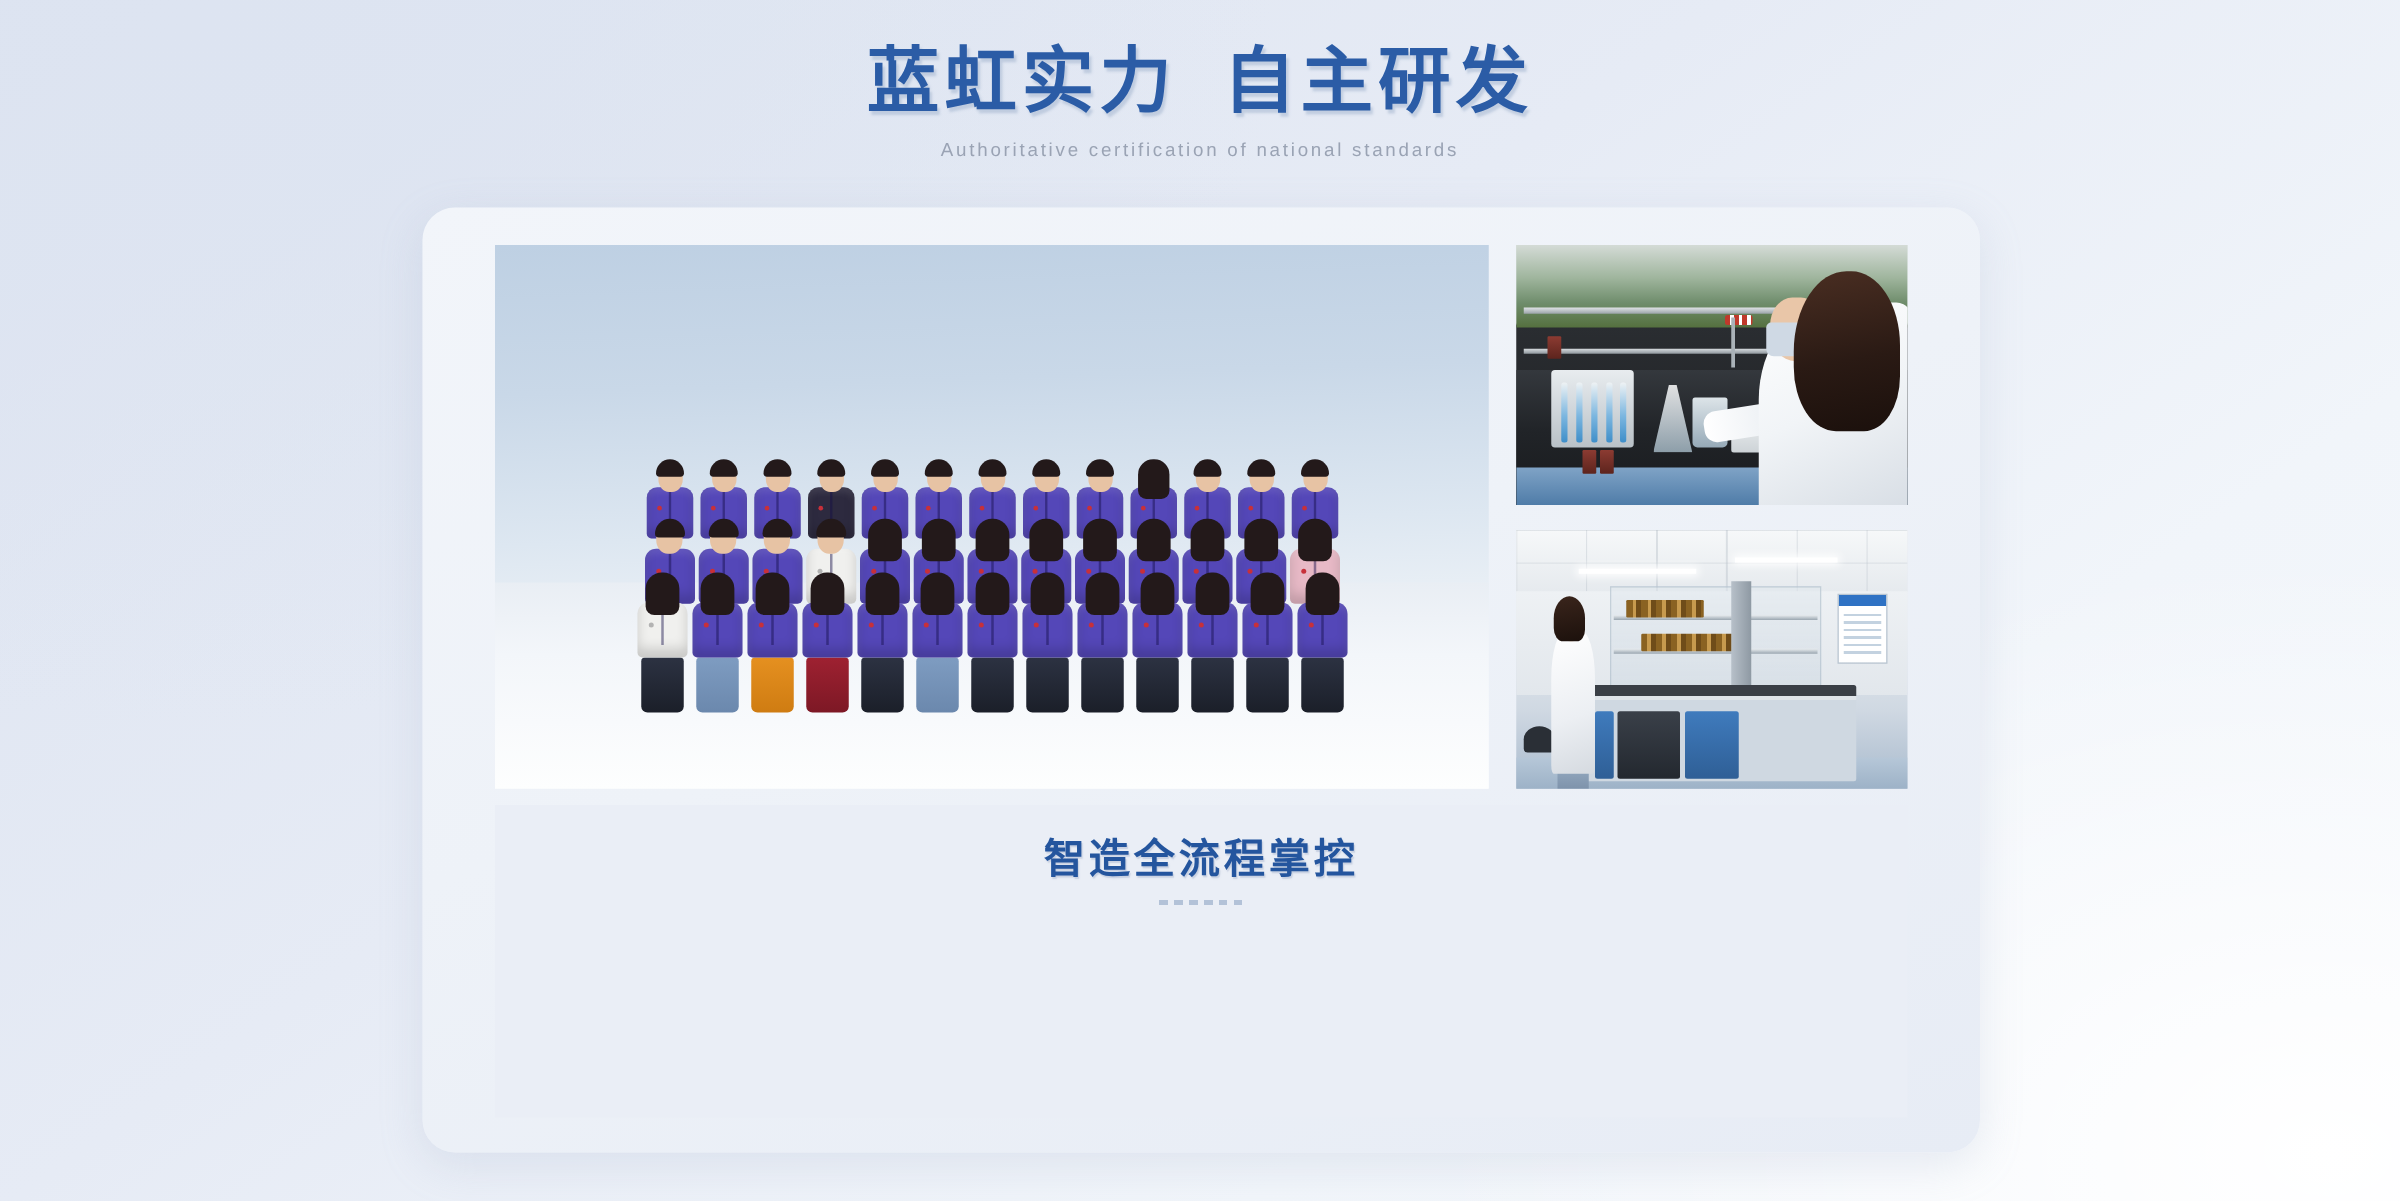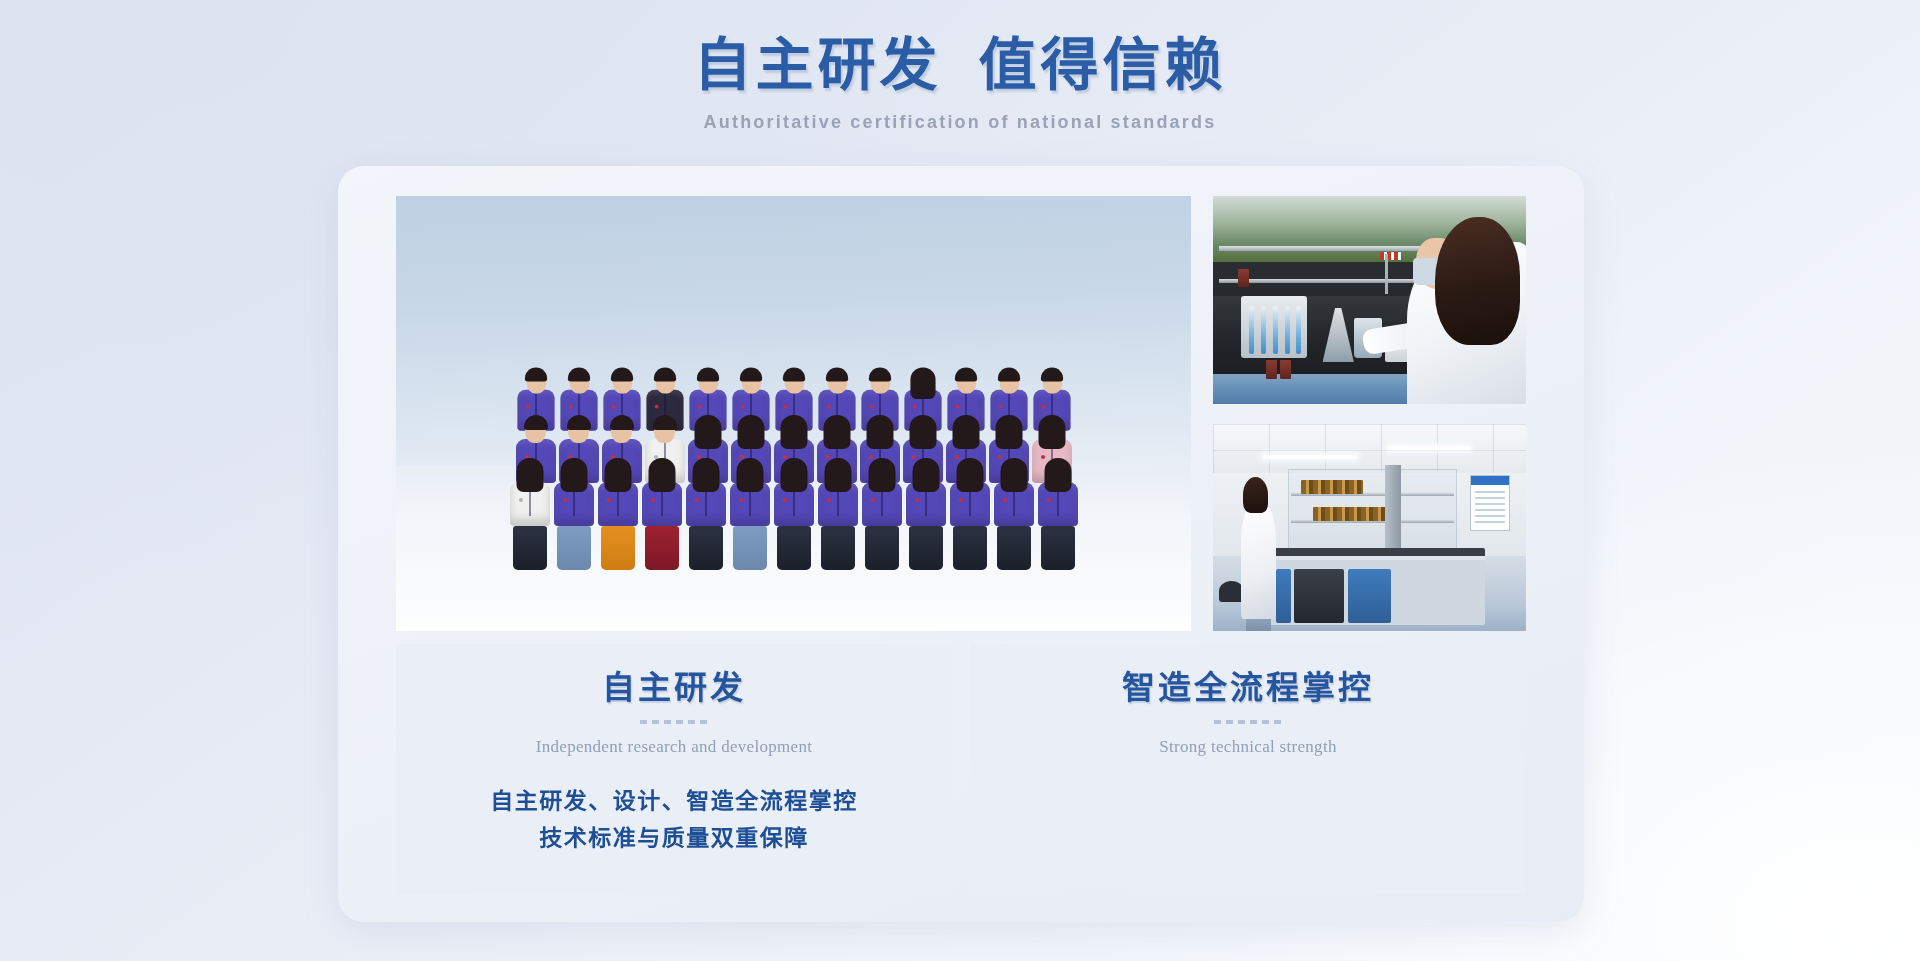--- a/index.html
+++ b/index.html
@@ -28,24 +28,24 @@
     font-size:58px;
     line-height:1.18;
     letter-spacing:4px;
     color:#2b5ca6;
     text-shadow:2px 3px 2px rgba(150,170,200,.45);
     white-space:pre;
   }
 
   .header-sub {
     margin-top:12px;
-    font-size:18px;
+    font-size:15px;
     letter-spacing:2.2px;
     color:#9aa3b4;
-    font-weight:700;
+    font-weight:400;
   }
 
   
   .panel {
     position:absolute;
     left:338px; top:166px;
     width:1246px; height:756px;
     background:linear-gradient(160deg,#f2f5fa 0%, #eef2f8 45%, #e7ecf5 100%);
     border-radius:26px;
     box-shadow:0 10px 34px rgba(160,175,200,.22);
@@ -361,21 +361,21 @@
     line-height:1.62;
     letter-spacing:1.5px;
     color:#1e4f96;
     white-space:pre-line;
   }
 </style>
 </head>
 <body>
 
 <div class="header">
-  <div class="header-title">自主研发  值得信赖</div>
+  <div class="header-title">蓝虹实力  自主研发</div>
   <div class="header-sub">Authoritative certification of national standards</div>
 </div>
 
 <div class="panel">
 
   <div class="media">
 
     <div class="photo-main">
       <div class="gp-floor"></div>
 
@@ -649,28 +649,20 @@
         <div class="sci-body"></div>
         <div class="sci-head"></div>
         <div class="sci-hair"></div>
       </div>
 
     </div>
   </div>
 
   <div class="cards">
 
-    <div class="card">
-      <div class="card-title">自主研发</div>
-      <div class="card-dots"></div>
-      <div class="card-en">Independent research and development</div>
-      <div class="card-desc">自主研发、设计、智造全流程掌控
-技术标准与质量双重保障</div>
-    </div>
 
     <div class="card">
       <div class="card-title">智造全流程掌控</div>
       <div class="card-dots"></div>
-      <div class="card-en">Strong technical strength</div>
     </div>
 
   </div>
 </div>
 
 </body></html>

